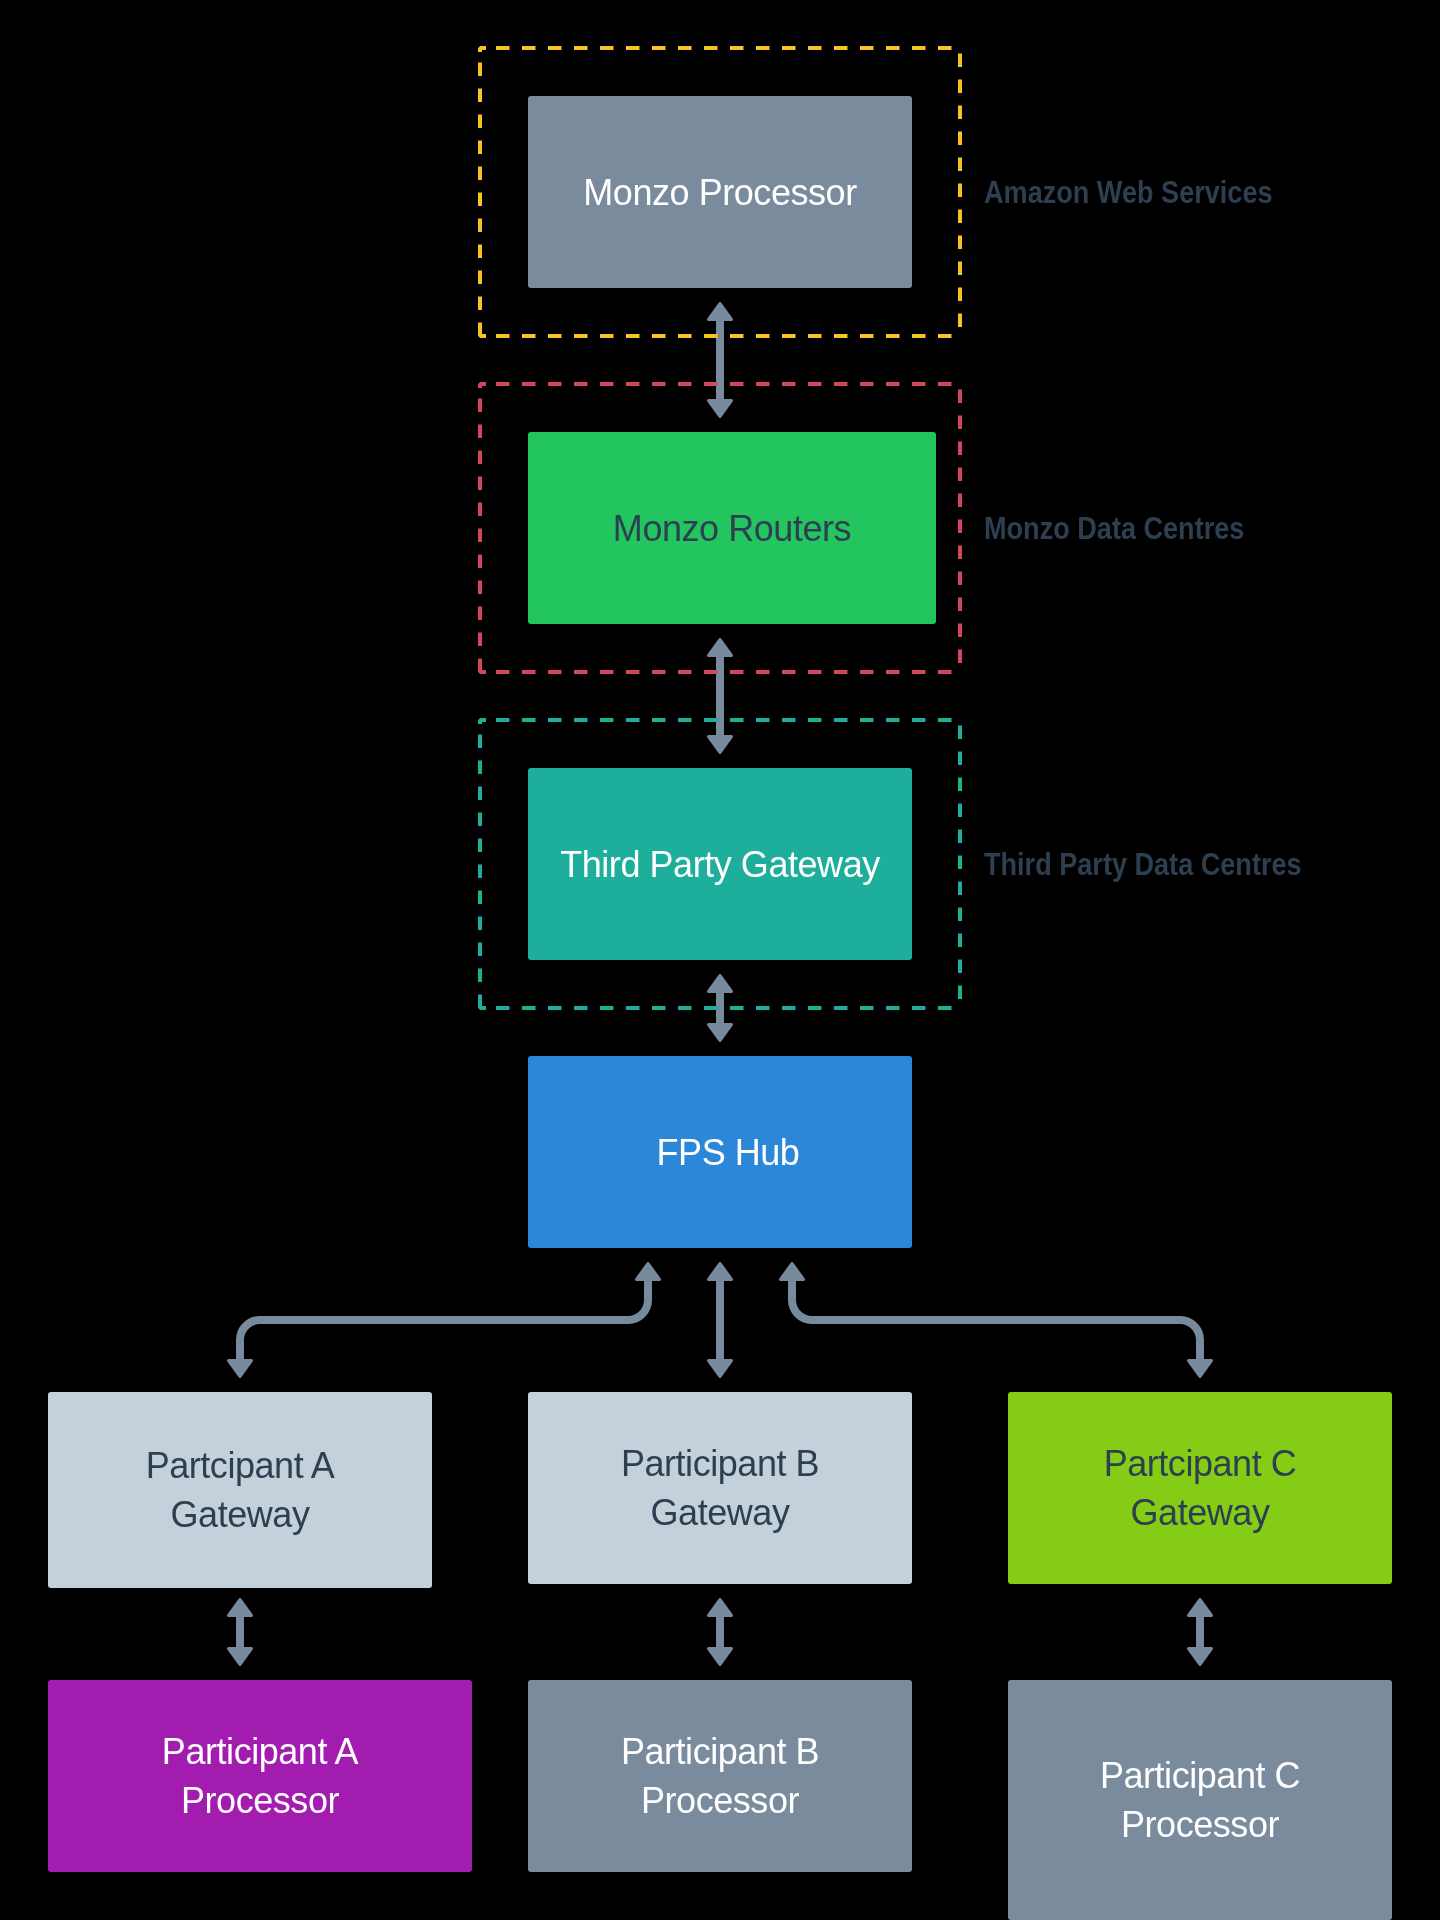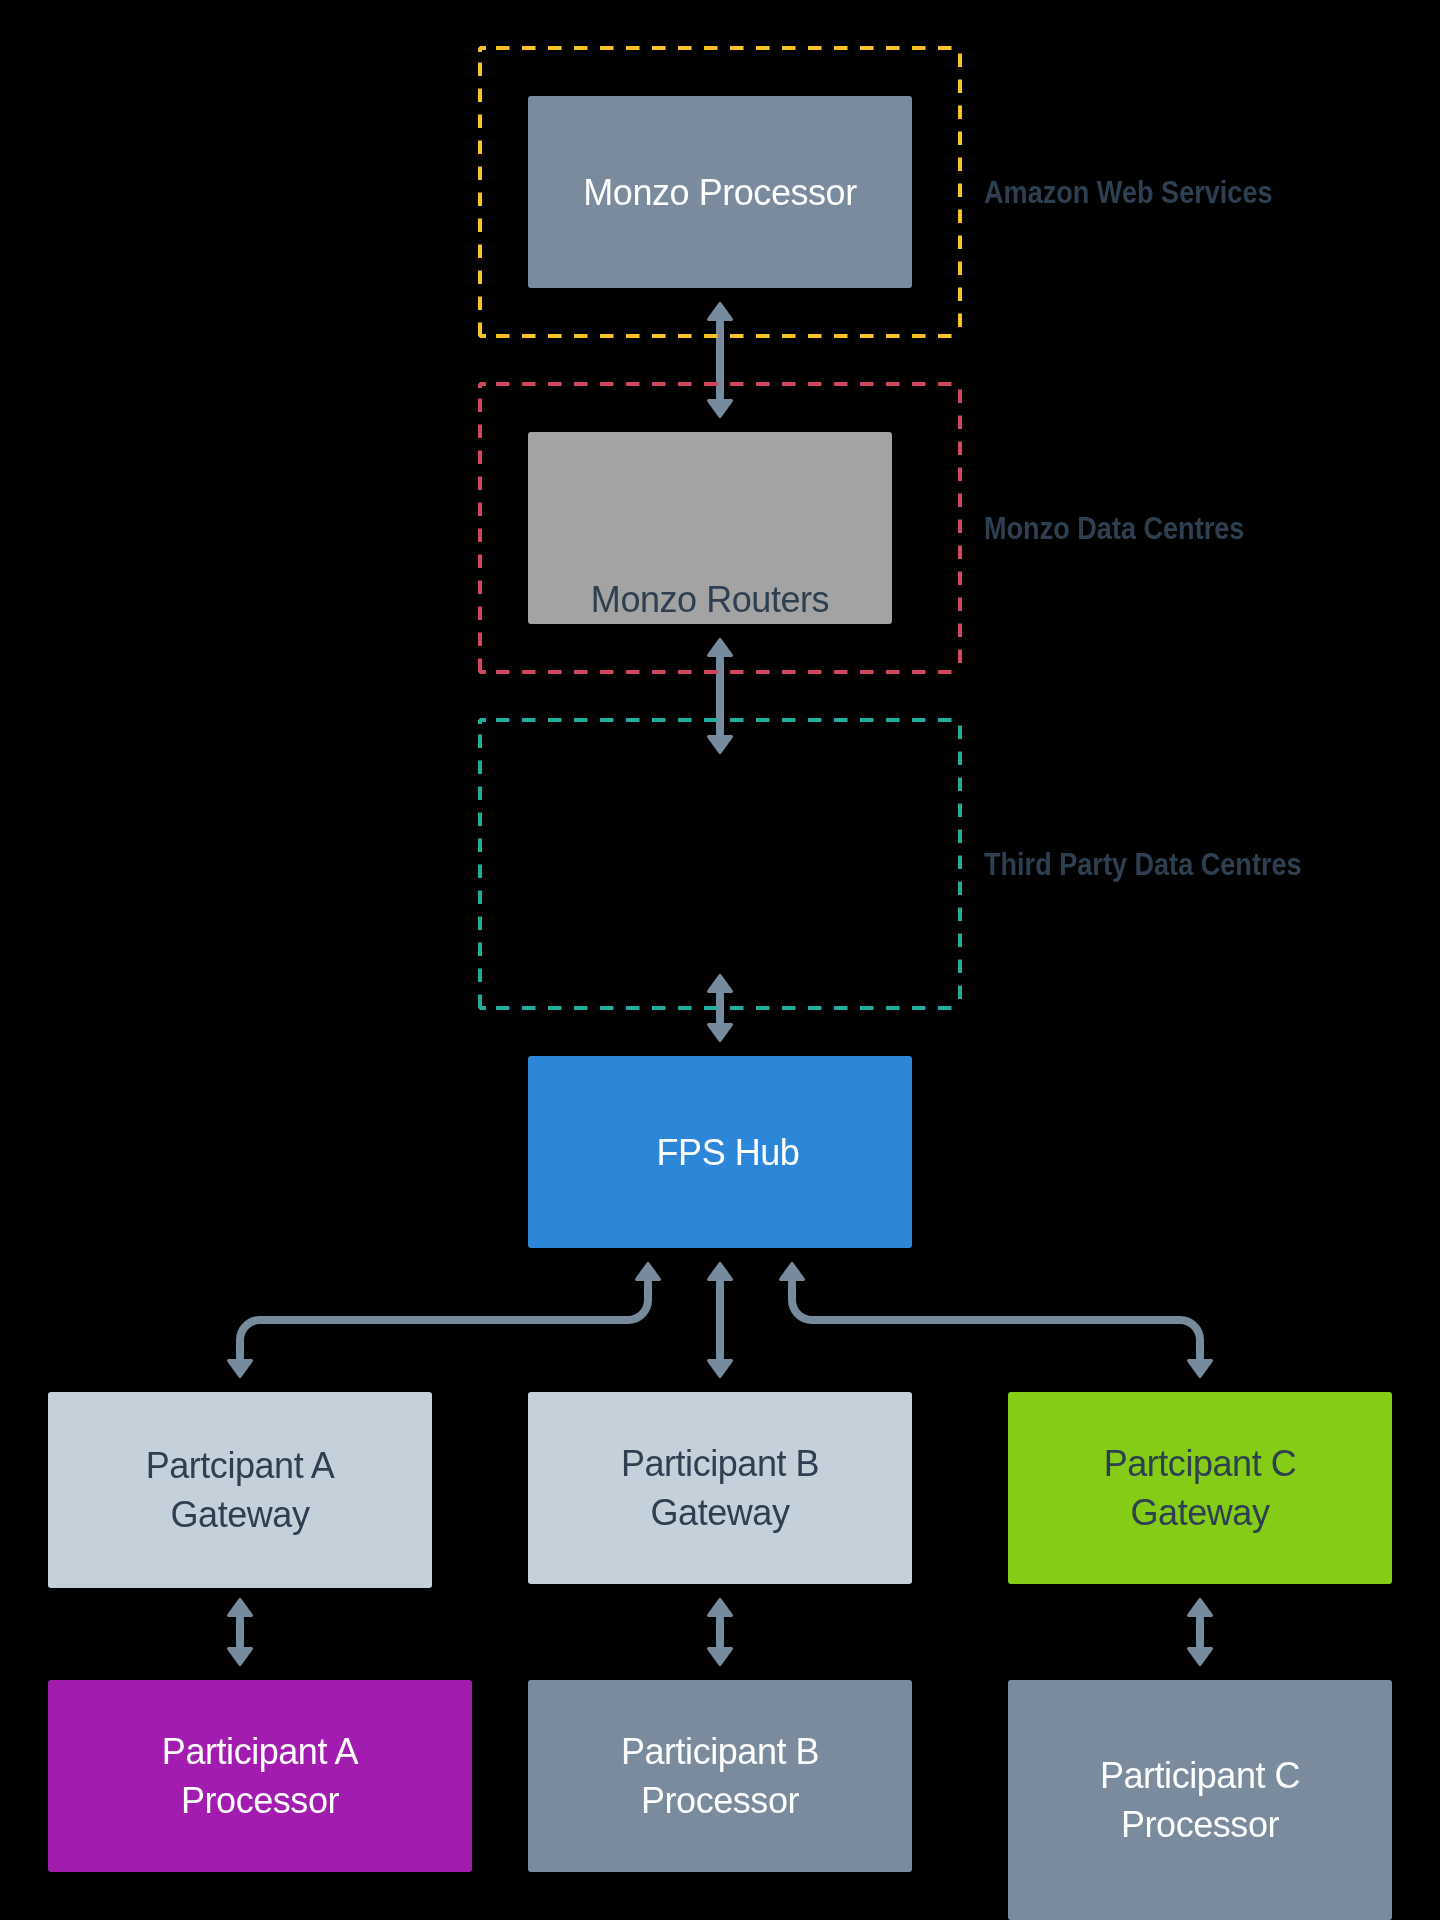--- a/index.html
+++ b/index.html
@@ -91,22 +91,25 @@
         <path d="M486 720 L481 720 A3 3 0 0 0 480 721 L480 724" fill="none" stroke="#1DAE9C" stroke-width="4" stroke-linecap="butt"></path>
         <path d="M486 1008 L481 1008 A3 3 0 0 1 480 1007 L480 998" fill="none" stroke="#1DAE9C" stroke-width="4" stroke-linecap="butt"></path>
       </g>
     </svg>
 <div class="zlabel" style="color: rgb(45, 63, 80); left: 984px; top: 177px;">Amazon Web Services</div>
     <div class="zlabel" style="color: rgb(45, 63, 80); left: 984px; top: 513px;">Monzo Data Centres</div>
     <div class="zlabel" style="color: rgb(45, 63, 80); left: 984px; top: 849px;">Third Party Data Centres</div>
     <div class="node" style="left: 528px; top: 96px; width: 384px; height: 192px; background: rgb(122, 139, 157); color: rgb(255, 255, 255);">
       <div class="lbl">Monzo Processor</div>
     </div>
-    <div class="node" style="left: 528px; top: 432px; width: 364px; height: 192px; background: #a3a3a3; color: rgb(45, 63, 80); align-items: flex-end;">
+    <div class="node" style="left: 528px; top: 432px; width: 408px; height: 192px; background: #22c55e; color: rgb(45, 63, 80);">
       <div class="lbl">Monzo Routers</div>
+    </div>
+    <div class="node" style="left: 528px; top: 768px; width: 384px; height: 192px; background: rgb(29, 174, 156); color: rgb(255, 255, 255);">
+      <div class="lbl">Third Party Gateway</div>
     </div>
     <div class="node" style="left: 528px; top: 1056px; width: 384px; height: 192px; background: rgb(44, 135, 216); color: rgb(255, 255, 255); padding-left: 16px;">
       <div class="lbl">FPS Hub</div>
     </div>
     <div class="node" style="left: 48px; top: 1392px; width: 384px; height: 196px; background: rgb(196, 209, 219); color: rgb(45, 63, 80);">
       <div class="lbl">Partcipant A
 Gateway</div>
     </div>
     <div class="node" style="left: 528px; top: 1392px; width: 384px; height: 192px; background: rgb(196, 209, 219); color: rgb(45, 63, 80);">
       <div class="lbl">Participant B

